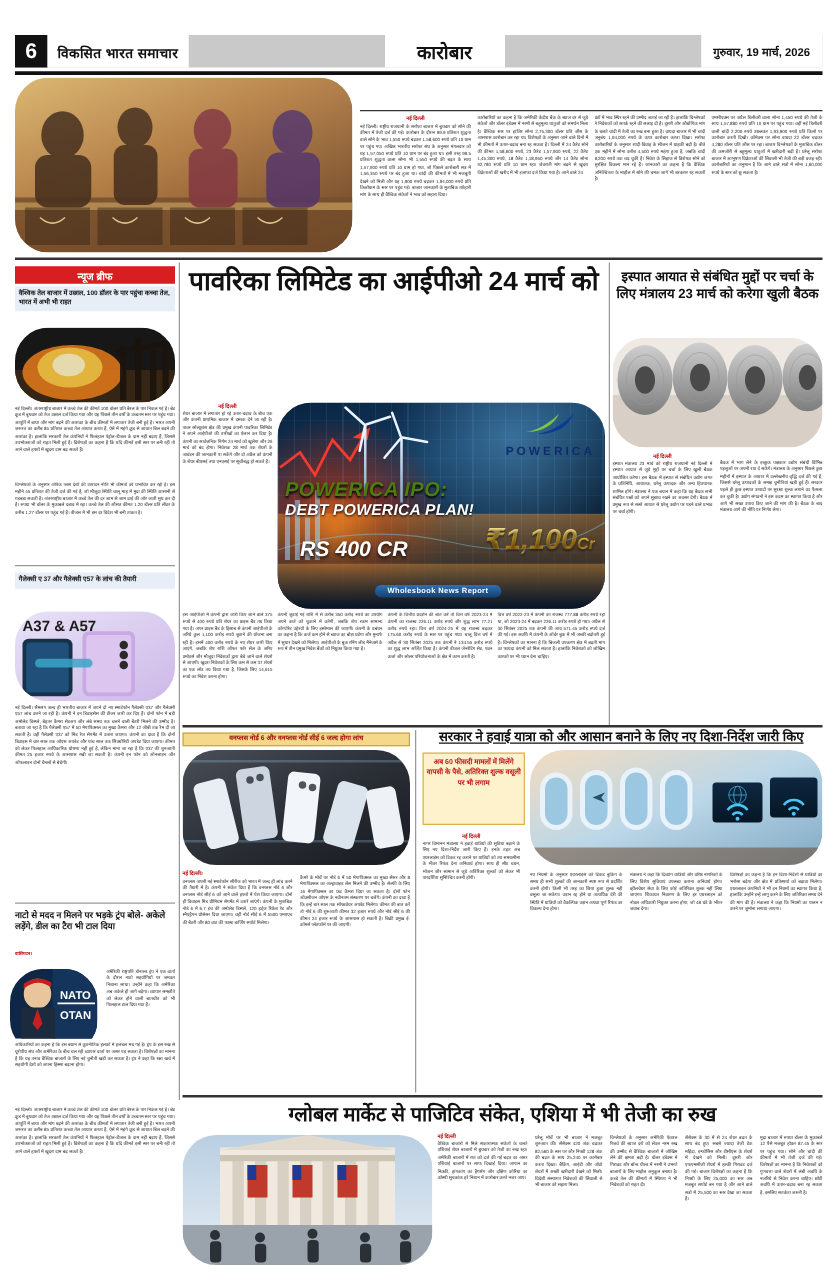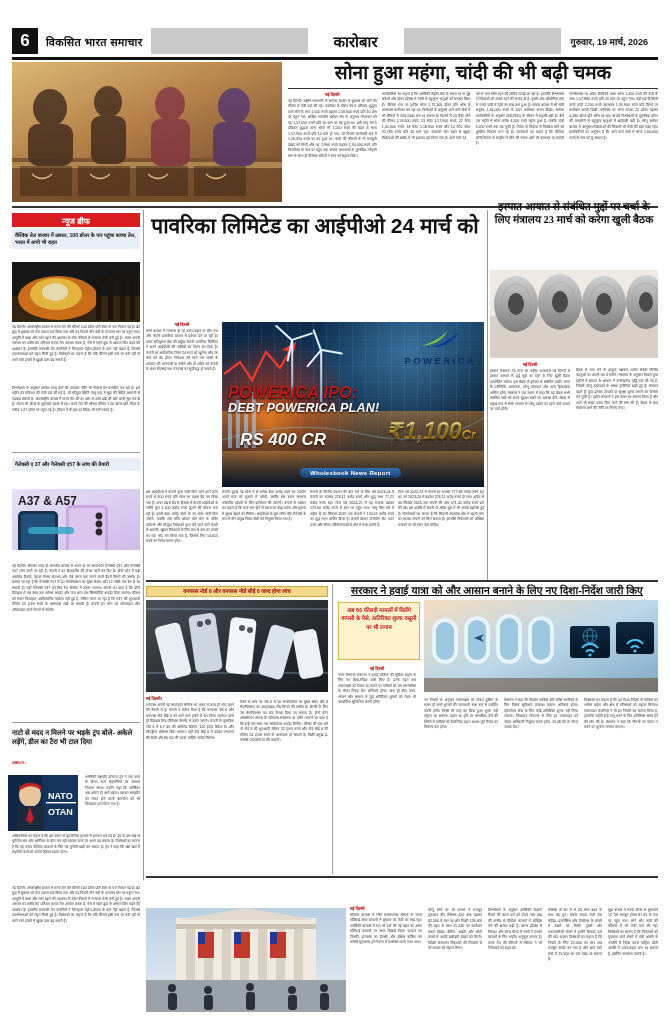--- a/index.html
+++ b/index.html
@@ -31,21 +31,21 @@
   .box { position:absolute; }
   .hl { font-weight:bold; line-height:1.14; text-align:center; }
   .dl { font-size:4.2px; font-weight:bold; color:#b00; text-align:center; margin-bottom:2px; }
   .body-txt { font-size:3.6px; line-height:1.52; text-align:justify; color:#2a2a2a;
               overflow:hidden; word-break:break-word; }
   .vrule { position:absolute; width:1px; background:#999; }
   .hrule { position:absolute; height:1px; background:#999; }
   .hrule2 { position:absolute; height:2px; background:#333; }
 
   
-  .ph { position:absolute; overflow:hidden; }
+  .ph { position:absolute; overflow:hidden;border-radius:27px; }
 
   
   #lead-photo { left:12px; top:62px; width:270px; height:140px; }
   #lead-head { left:288px; top:62px; width:370px; }
   #lead-head .hl { font-size:19px; }
   .lead-rule { position:absolute; left:288px; top:88px; width:370px; height:1px; background:#333; }
   .cols4 { position:absolute; display:flex; gap:5px; }
 
   
   #nb-banner { left:12px; top:213px; width:128px; height:14px; background:#d81e20;
@@ -76,38 +76,38 @@
   .turbine { position:absolute; }
   .turbine .mast { position:absolute; left:50%; top:14px; width:1.6px; height:100%;
       background:linear-gradient(180deg,#eaf4ff,#7fa6c8); transform:translateX(-50%); }
   .turbine .blade { position:absolute; left:50%; top:14px; width:1.8px; height:22px;
       background:#eaf4ff; transform-origin:50% 0; border-radius:1px; }
   .ad-curve { position:absolute; }
   .logo-wrap { position:absolute; right:8px; top:6px; text-align:center; }
   .logo-mark { width:44px; height:22px; margin:0 auto; }
   .logo-text { color:#0f2c6b; font-size:9.5px; font-weight:bold; letter-spacing:2.4px;
                margin-top:1px; }
-  .ad-t1 { position:absolute; left:6px; top:62px; color:#b91c1c; font-size:16px; font-weight:bold;
+  .ad-t1 { position:absolute; left:6px; top:62px; color:#4d7c0f; font-size:16px; font-weight:bold;
            font-style:italic; letter-spacing:.4px; text-shadow:0 1px 2px #000; }
   .ad-t2 { position:absolute; left:6px; top:79px; color:#fff; font-size:12.5px; font-weight:bold;
            font-style:italic; letter-spacing:.2px; text-shadow:0 1px 2px #000; }
   .ad-rs { position:absolute; left:18px; top:108px; font-size:17px; font-weight:bold;
            font-style:italic; color:#fff; text-shadow:0 1px 3px rgba(0,0,0,.8); }
   .ad-big { position:absolute; right:8px; top:96px; font-size:23px; font-weight:bold;
             font-style:italic;
             background:linear-gradient(180deg,#fff6c0 0%,#f2c437 45%,#b8811a 70%,#f7e08a 100%);
             -webkit-background-clip:text; background-clip:text; color:transparent;
             text-shadow:0 2px 2px rgba(0,0,0,.45); }
   .ad-big small { font-size:13px; }
   .ad-badge { position:absolute; left:78px; bottom:9px; padding:2px 10px;
               background:linear-gradient(180deg,#2f6fb5,#17406f); color:#fff;
               font-size:6px; font-weight:bold; border-radius:8px; letter-spacing:.3px; }
 
   
-  #steel-head { left:490px; top:200px; width:168px;font-family:Liberation Serif, serif; }
+  #steel-head { left:490px; top:216px; width:168px; }
   #steel-head .hl { font-size:10.5px; line-height:1.28; }
 
   
   #op-band { left:146px; top:586px; width:182px; height:11px; background:#f5d98a;
              border:1px solid #c8a84a; }
   #op-band .t { color:#a01010; font-size:5.4px; font-weight:bold; text-align:center;
                 line-height:9px; }
   #avi-head { left:336px; top:585px; width:322px;text-decoration:underline; }
   #avi-head .hl { font-size:10.5px; }
 
@@ -176,23 +176,20 @@
       <g stroke="#ffe9a8" stroke-width="1.2" fill="none" opacity=".85">
         <path d="M20 112 q10 9 20 0"></path>
           <path d="M78 112 q10 9 20 0"></path>
         <path d="M136 112 q10 9 20 0"></path>
           <path d="M194 112 q10 9 20 0"></path>
       </g>
       <rect width="270" height="140" fill="url(#jw2)" opacity=".14"></rect>
     </svg>
   </div>
 
-  <div class="box" id="lead-head">
-    <div class="hl">सोना हुआ महंगा, चांदी की भी बढ़ी चमक</div>
-  </div>
   <div class="lead-rule"></div>
 
   <div class="cols4" style="left:288px; top:92px; width:370px; height:110px;">
     <div style="flex:1">
       <div class="dl">नई दिल्ली</div>
       <div class="body-txt" style="height:100px">नई दिल्ली। राष्ट्रीय राजधानी के सर्राफा बाजार में बुधवार को सोने की कीमत में तेजी दर्ज की गई। कारोबार के दौरान 99.9 प्रतिशत शुद्धता वाले सोने के भाव 1,550 रुपये बढ़कर 1,58,600 रुपये प्रति 10 ग्राम पर पहुंच गए। अखिल भारतीय सर्राफा संघ के अनुसार मंगलवार को यह 1,57,050 रुपये प्रति 10 ग्राम पर बंद हुआ था। इसी तरह 99.5 प्रतिशत शुद्धता वाला सोना भी 1,550 रुपये की बढ़त के साथ 1,57,900 रुपये प्रति 10 ग्राम हो गया, जो पिछले कारोबारी सत्र में 1,56,350 रुपये पर बंद हुआ था। चांदी की कीमतों में भी मजबूती देखने को मिली और यह 1,900 रुपये चढ़कर 1,94,000 रुपये प्रति किलोग्राम के स्तर पर पहुंच गई। बाजार जानकारों के मुताबिक त्योहारी मांग के साथ ही वैश्विक संकेतों ने भाव को सहारा दिया।</div>
     </div>
     <div style="flex:1">
         <div class="body-txt" style="height:110px">कारोबारियों का कहना है कि अमेरिकी केंद्रीय बैंक के ब्याज दर से जुड़े संकेतों और डॉलर इंडेक्स में नरमी से बहुमूल्य धातुओं को समर्थन मिला है। वैश्विक स्तर पर हाजिर सोना 2,75,300 डॉलर प्रति औंस के आसपास कारोबार कर रहा था। विशेषज्ञों के अनुसार आने वाले दिनों में भी कीमतों में उतार-चढ़ाव बना रह सकता है। दिल्ली में 24 कैरेट सोने की कीमत 1,58,600 रुपये, 23 कैरेट 1,57,900 रुपये, 22 कैरेट 1,45,300 रुपये, 18 कैरेट 1,18,950 रुपये और 14 कैरेट सोना 92,780 रुपये प्रति 10 ग्राम रहा। जेवराती मांग बढ़ने से खुदरा विक्रेताओं की खरीद में भी इजाफा दर्ज किया गया है। आने वाले 24</div>
       </div>
@@ -237,21 +234,21 @@
   </div>
   <div class="box" style="left:12px; top:386px; width:128px; height:62px;">
     <div class="body-txt" style="height:62px">विश्लेषकों के अनुसार ओपेक प्लस देशों की उत्पादन नीति भी कीमतों को प्रभावित कर रही है। इस महीने 45 प्रतिशत की तेजी दर्ज की गई है, जो मौजूदा स्थिति चालू माह में मुद्रा की स्थिति आसानी से गड़बड़ा सकती है। अंतरराष्ट्रीय बाजार में कच्चे तेल की दर आम से आम ढाई की ओर जाती सुध कर दी है। रुपया भी डॉलर के मुकाबले दबाव में रहा। कच्चे तेल की औसत कीमत 1.20 डॉलर प्रति लीटर के करीब 1.27 डॉलर पर पहुंच गई है। डीजल में भी इस दर विदेश भी बनी ताकत है।</div>
   </div>
 
   <div class="hrule" style="left:12px; top:452px; width:128px;"></div>
 
   <div class="box" style="left:12px; top:458px; width:128px;">
     <div class="nb-title box-b">गैलेक्सी ए 37 और गैलेक्सी ए57 के लांच की तैयारी</div>
   </div>
-  <div class="ph" style="left:12px; top:489px; width:128px; height:61px;">
+  <div class="ph" style="left:12px; top:489px; width:128px; height:72px;">
     <svg width="128" height="72" viewBox="0 0 128 72" preserveAspectRatio="none">
       <defs>
           <linearGradient id="gx" x1="0" y1="0" x2="1" y2="1">
         <stop offset="0" stop-color="#e8e2f6"></stop>
             <stop offset="1" stop-color="#cdb8e8"></stop>
           </linearGradient>
         </defs>
       <rect width="128" height="72" fill="url(#gx)"></rect>
       <rect x="6" y="22" width="40" height="46" rx="5" fill="#16324a"></rect>
       <rect x="9" y="25" width="34" height="40" rx="3" fill="#20507a"></rect>
@@ -525,20 +522,23 @@
   </div>
   <div class="box" style="left:504px; top:698px; width:74px;">
     <div class="body-txt" style="height:158px">मंत्रालय ने कहा कि दिव्यांग यात्रियों और वरिष्ठ नागरिकों के लिए विशेष सुविधाएं उपलब्ध कराना अनिवार्य होगा। व्हीलचेयर सेवा के लिए कोई अतिरिक्त शुल्क नहीं लिया जाएगा। शिकायत निवारण के लिए हर एयरलाइन को नोडल अधिकारी नियुक्त करना होगा, जो 48 घंटे के भीतर जवाब देगा।</div>
   </div>
   <div class="box" style="left:584px; top:698px; width:74px;">
     <div class="body-txt" style="height:158px">विशेषज्ञों का कहना है कि इन दिशा-निर्देशों से यात्रियों का भरोसा बढ़ेगा और क्षेत्र में प्रतिस्पर्धा को बढ़ावा मिलेगा। एयरलाइन कंपनियों ने भी इन नियमों का स्वागत किया है, हालांकि उन्होंने इन्हें लागू करने के लिए अतिरिक्त समय देने की मांग की है। मंत्रालय ने कहा कि नियमों का पालन न करने पर जुर्माना लगाया जाएगा।</div>
   </div>
 
   <div class="hrule2" style="left:146px; top:876px; width:512px;"></div>
 
+  <div class="box" id="gm-head">
+    <div class="hl">ग्लोबल मार्केट से पाजिटिव संकेत, एशिया में भी तेजी का रुख</div>
+  </div>
 
   <div class="ph" style="left:146px; top:908px; width:200px; height:104px;">
     <svg width="200" height="104" viewBox="0 0 200 104" preserveAspectRatio="none">
       <defs>
           <linearGradient id="sky" x1="0" y1="0" x2="0" y2="1">
         <stop offset="0" stop-color="#b9cfe2"></stop>
             <stop offset="1" stop-color="#e7eef4"></stop>
           </linearGradient>
         </defs>
       <rect width="200" height="104" fill="url(#sky)"></rect>

